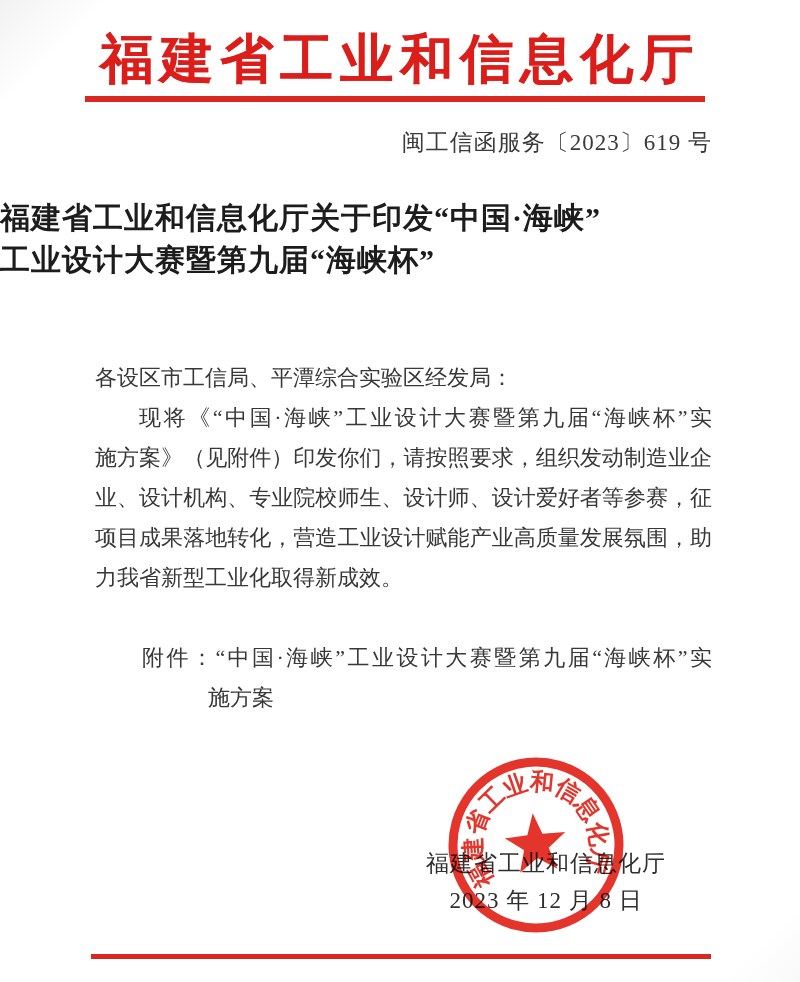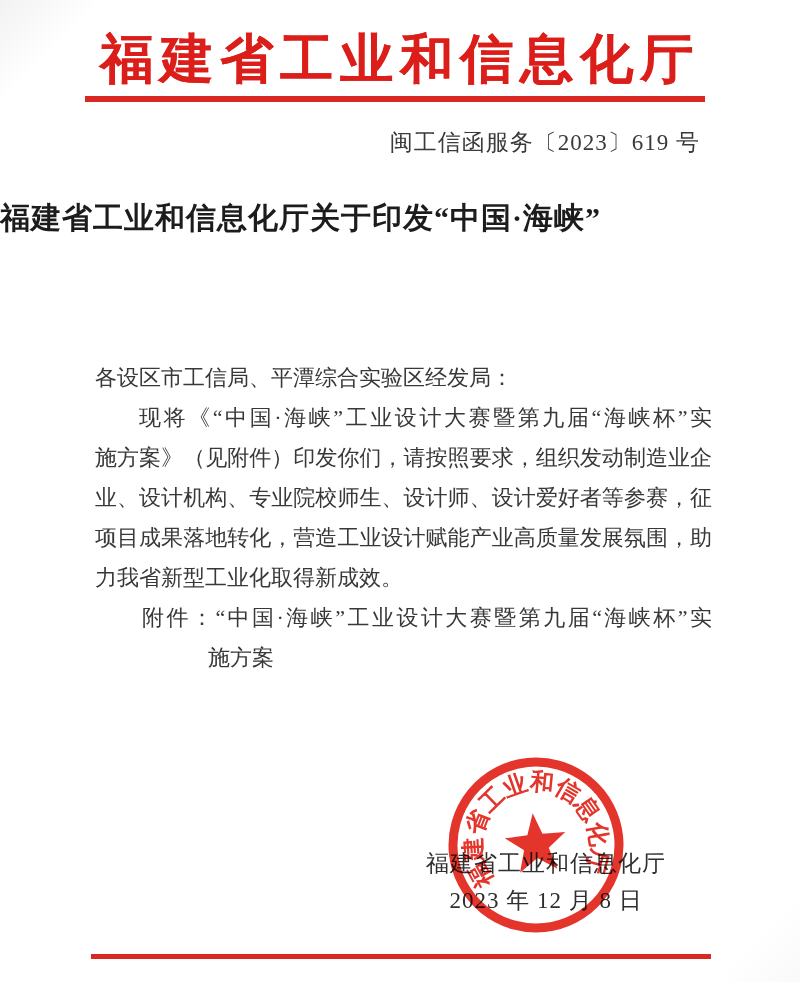--- a/index.html
+++ b/index.html
@@ -41,21 +41,21 @@
     height: 2px;
     background: #f0a9a5;
     border-top: 3px solid #d92722;
     border-bottom: 3px solid #d92722;
   }
   .rule.top    { top: 96px;  left: 85px; width: 620px; }
   .rule.bottom { top: 954px; left: 91px; width: 620px; border-top-width: 2px; border-bottom-width: 3px; }
 
   .doc-number {
     position: absolute;
-    top: 127px; left: 83px; width: 617px;
+    top: 127px; left: 95px; width: 617px;
     text-align: right;
     font-size: 23px;
     color: #3a3a3a;
     letter-spacing: 1px;
   }
 
   .notice-title {
     position: absolute;
     top: 197px; left: 0; width: 100%;
     font-size: 30px;
@@ -69,21 +69,21 @@
     position: absolute;
     top: 358px; left: 95px; width: 617px;
     font-size: 22px;
     line-height: 40px;
     color: #383838;
   }
   .t-line { width: 100%; white-space: nowrap; }
   .t-just { white-space: normal; text-align: justify; text-align-last: justify; }
   .t-indent { padding-left: 44px; }
 
-  .attachment-block { }
+  .attachment-block { margin-top: 40px; }
   .att-1 { margin-left: 47px; width: 570px; white-space: normal; text-align: justify; text-align-last: justify; }
   .att-2 { margin-left: 113px; }
 
   .signature-block {
     position: absolute;
     top: 845px; left: 380px; width: 332px;
     text-align: center;
     font-size: 23px;
     line-height: 37px;
     color: #2f2f2f;
@@ -105,20 +105,21 @@
 <div class="page">
 
   <div class="agency-header">福建省工业和信息化厅</div>
 
   <div class="rule top"></div>
 
   <div class="doc-number">闽工信函服务〔2023〕619 号</div>
 
   <div class="notice-title">
     <div>福建省工业和信息化厅关于印发“中国·海峡”</div>
+    <div>工业设计大赛暨第九届“海峡杯”</div>
   </div>
 
   <div class="body-block">
     <div class="t-line">各设区市工信局、平潭综合实验区经发局：</div>
 
     <div class="t-line t-just t-indent">现将《“中国·海峡”工业设计大赛暨第九届“海峡杯”实</div>
     <div class="t-line t-just">施方案》（见附件）印发你们，请按照要求，组织发动制造业企</div>
     <div class="t-line t-just">业、设计机构、专业院校师生、设计师、设计爱好者等参赛，征</div>
     <div class="t-line t-just">项目成果落地转化，营造工业设计赋能产业高质量发展氛围，助</div>
     <div class="t-line">力我省新型工业化取得新成效。</div>

